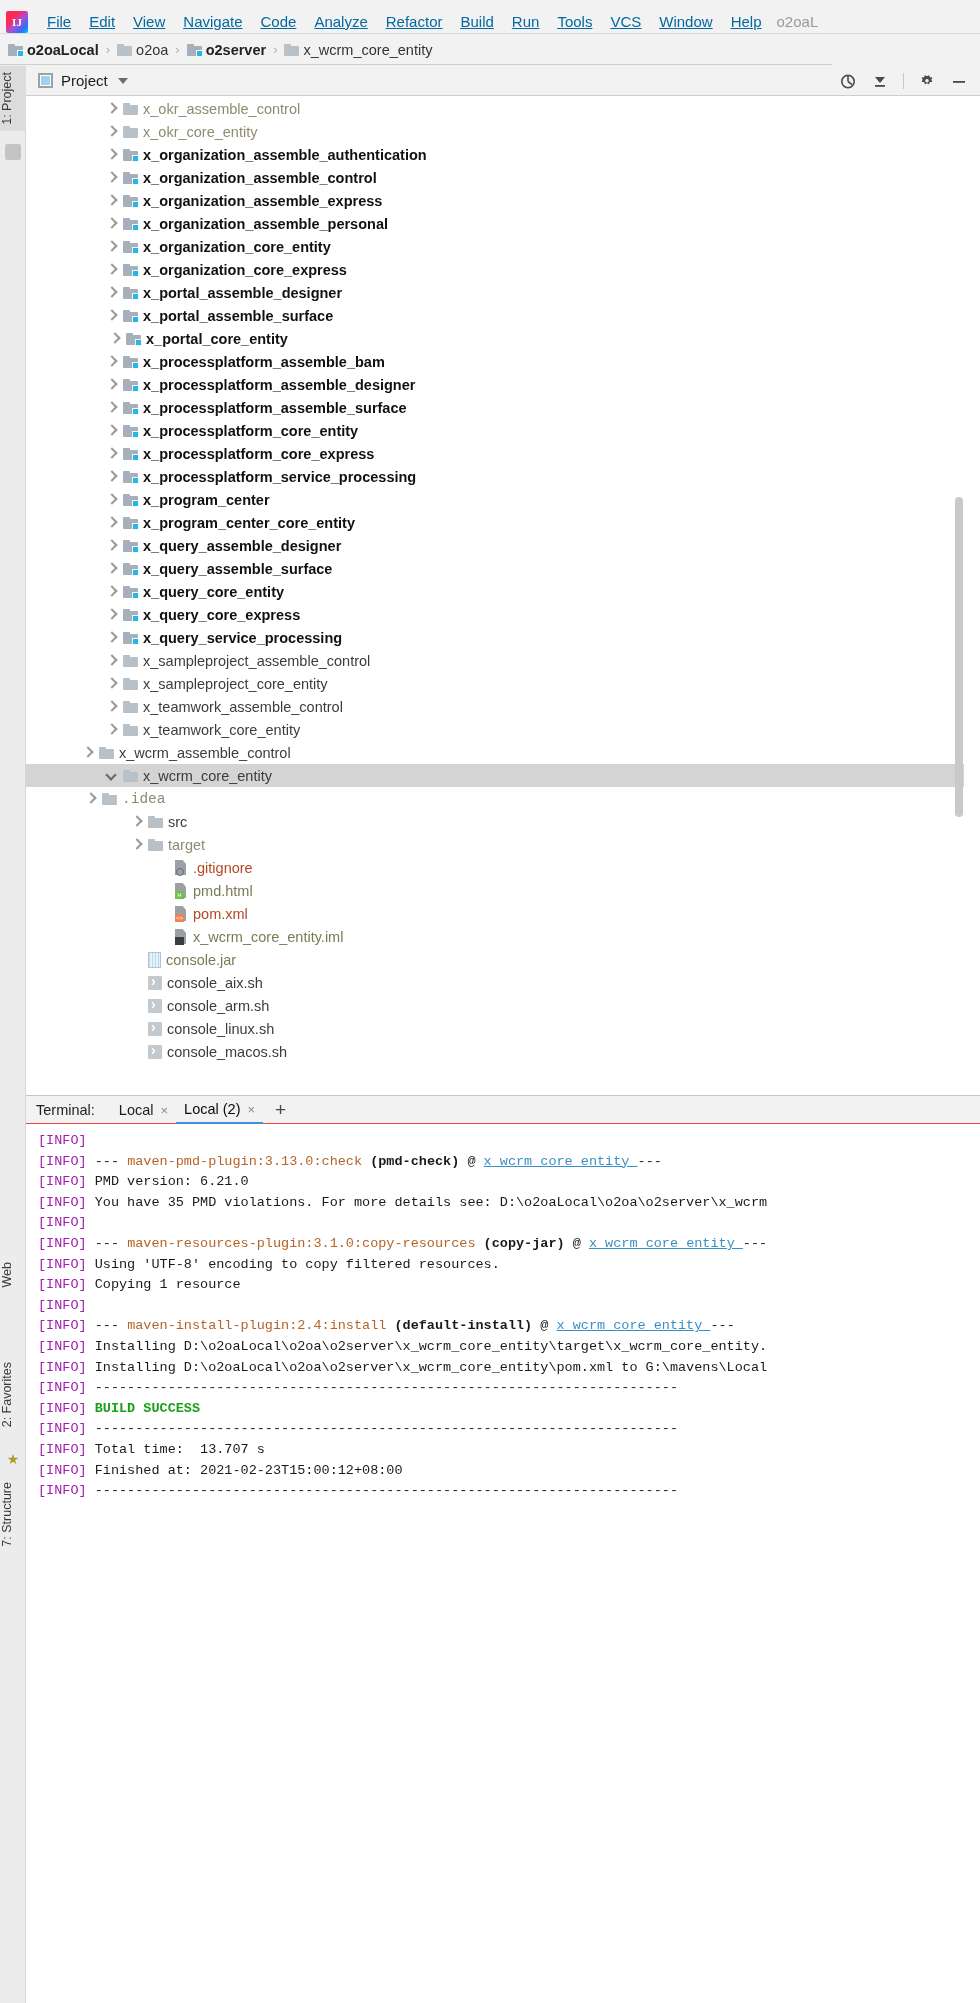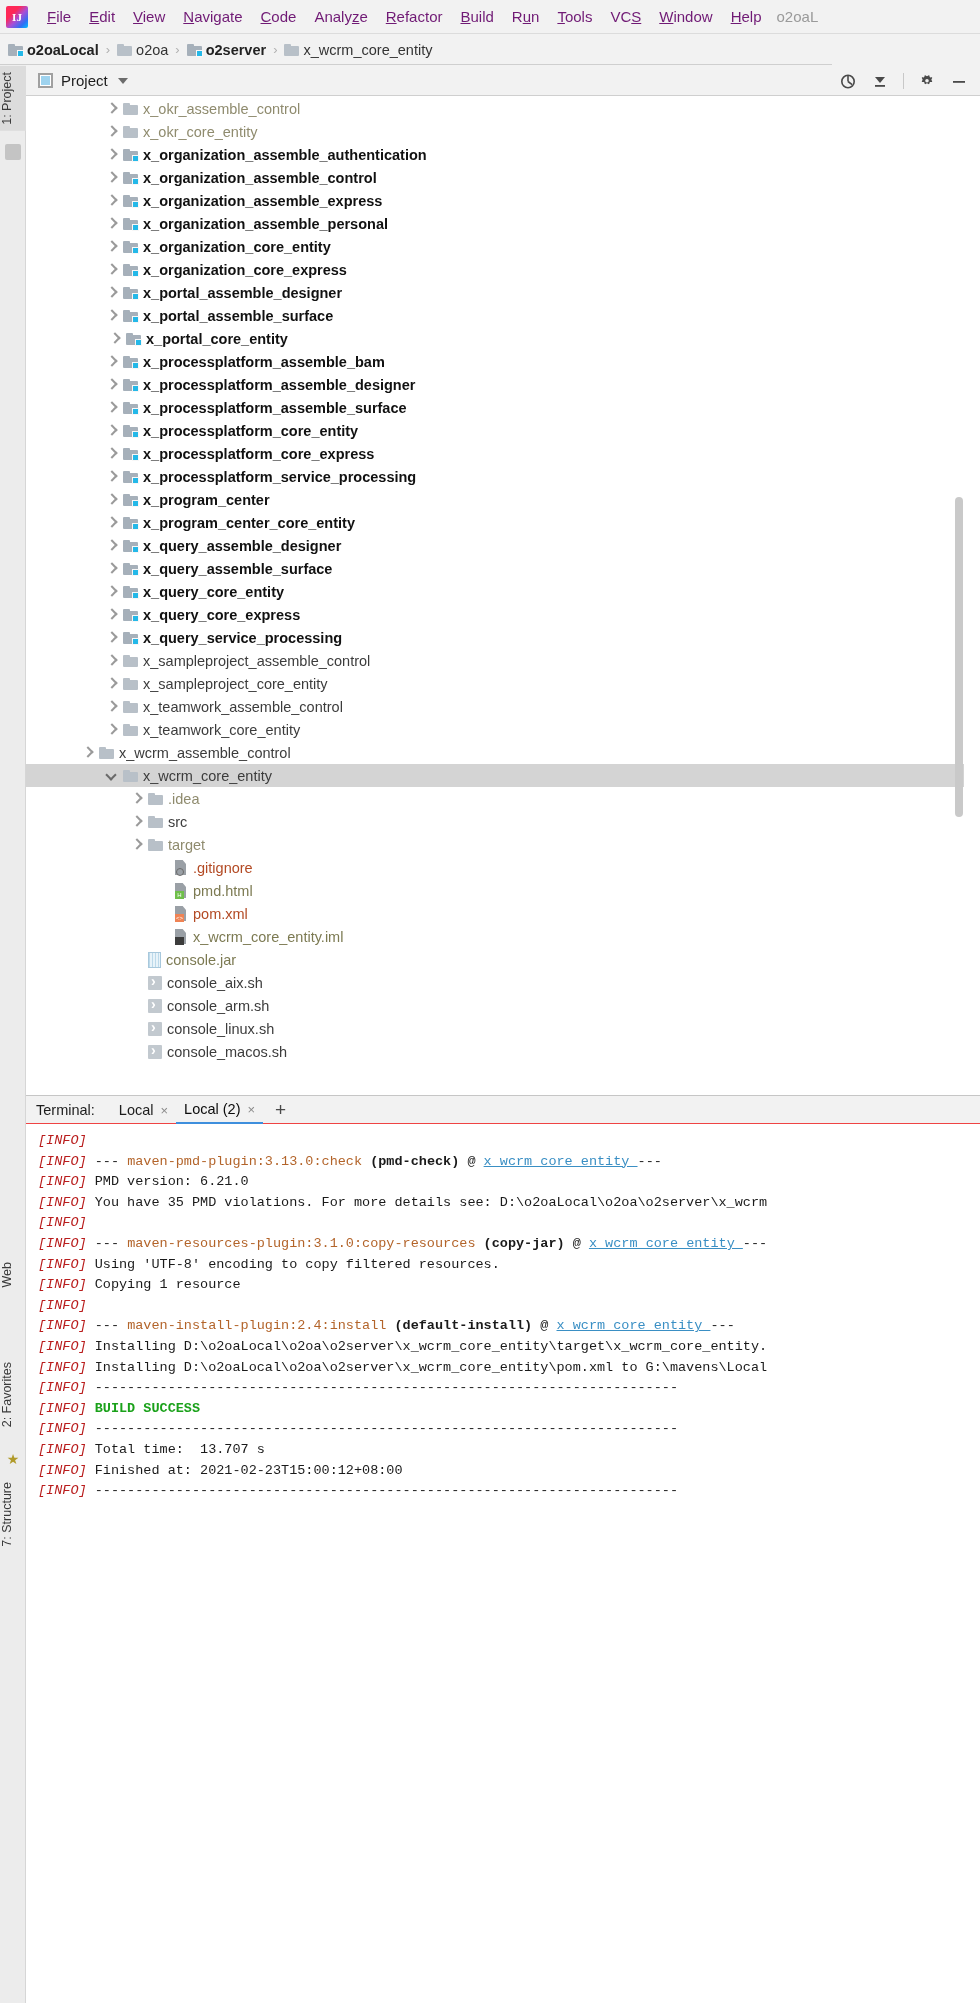--- a/index.html
+++ b/index.html
@@ -9,36 +9,37 @@
     background: #f2f2f2;
     font-family: "Liberation Sans", sans-serif;
     overflow: hidden;
   }
   #app { position: relative; width: 980px; height: 2003px; background: #f2f2f2; }
 
   
   .menubar {
     position: absolute; left: 0; top: 0; width: 980px; height: 34px;
     background: #f2f2f2; border-bottom: 1px solid #dcdcdc;
-    display: flex; align-items: center; padding-left: 6px;
+    display: flex; align-items: flex-end; padding-left: 6px;
   }
   .app-logo {
     width: 22px; height: 22px; margin-right: 10px; position: relative;
     border-radius: 2px; overflow: hidden;
     background: linear-gradient(135deg,#fe2857 0%,#fe2857 32%,#a94fd6 55%,#2f6ff5 80%,#00c2ff 100%);
     flex: none;
   }
   .app-logo .lg-inner {
     position: absolute; left: 4px; top: 3px; width: 14px; height: 16px;
     color: #fff; font-size: 11px; font-weight: bold; line-height: 16px;
     text-align: center; font-family: "Liberation Serif", serif;
   }
   .menu-item {
-    font-size: 15px; color: #701a75; padding: 3px 9px; white-space: nowrap;
+    font-size: 15px; color: #0369a1; padding: 3px 9px; white-space: nowrap;
     cursor: default;
+    text-decoration: underline;
   }
   .menu-item .mn { text-decoration: underline; }
   .menu-title {
     font-size: 15px; color: #9a9a9a; padding: 3px 6px; white-space: nowrap;
     overflow: hidden;
   }
 
   
   .breadcrumb {
     position: absolute; left: 0; top: 35px; width: 832px; height: 30px;
@@ -209,21 +210,21 @@
   .tab-x { color: #8a8a8a; font-size: 13px; }
   .term-plus { font-size: 19px; color: #4a4a4a; margin-left: 12px; cursor: default; }
 
   .term-body {
     position: absolute; left: 0; top: 29px; width: 954px; bottom: 0;
     background: #ffffff; overflow: hidden;
     font-family: "Liberation Mono", monospace; font-size: 13.5px;
     padding: 6px 0 0 12px; line-height: 20.6px;
   }
   .tline { white-space: pre; }
-  .c-info { color: #b91c1c; font-style: italic; }
+  .c-info { color: #a21caf; }
   .c-dark { color: #1a1a1a; }
   .c-goal { color: #b3642a; }
   .c-phase { color: #1a1a1a; font-weight: bold; }
   .c-proj { color: #3a8fc4; text-decoration: underline; }
   .c-green { color: #1aa11a; font-weight: bold; }
 </style>
 </head>
 <body>
 
 <div id="app">
@@ -589,21 +590,21 @@
             <span class="rlabel folder">x_wcrm_assemble_control</span>
           </div>
           <div class="row selected" style="padding-left: 80px;">
             <span class="arrow down"></span>
             <span class="ficon light">
               <span class="tab"></span>
               <span class="body"></span>
             </span>
             <span class="rlabel folder">x_wcrm_core_entity</span>
           </div>
-          <div class="row" style="padding-left: 105px;">
+          <div class="row" style="padding-left: 59px; font-family: Liberation Mono, monospace;">
             <span class="arrow right"></span>
             <span class="ficon light">
               <span class="tab"></span>
               <span class="body"></span>
             </span>
             <span class="rlabel dim">.idea</span>
           </div>
           <div class="row" style="padding-left: 105px;">
             <span class="arrow right"></span>
             <span class="ficon light">

